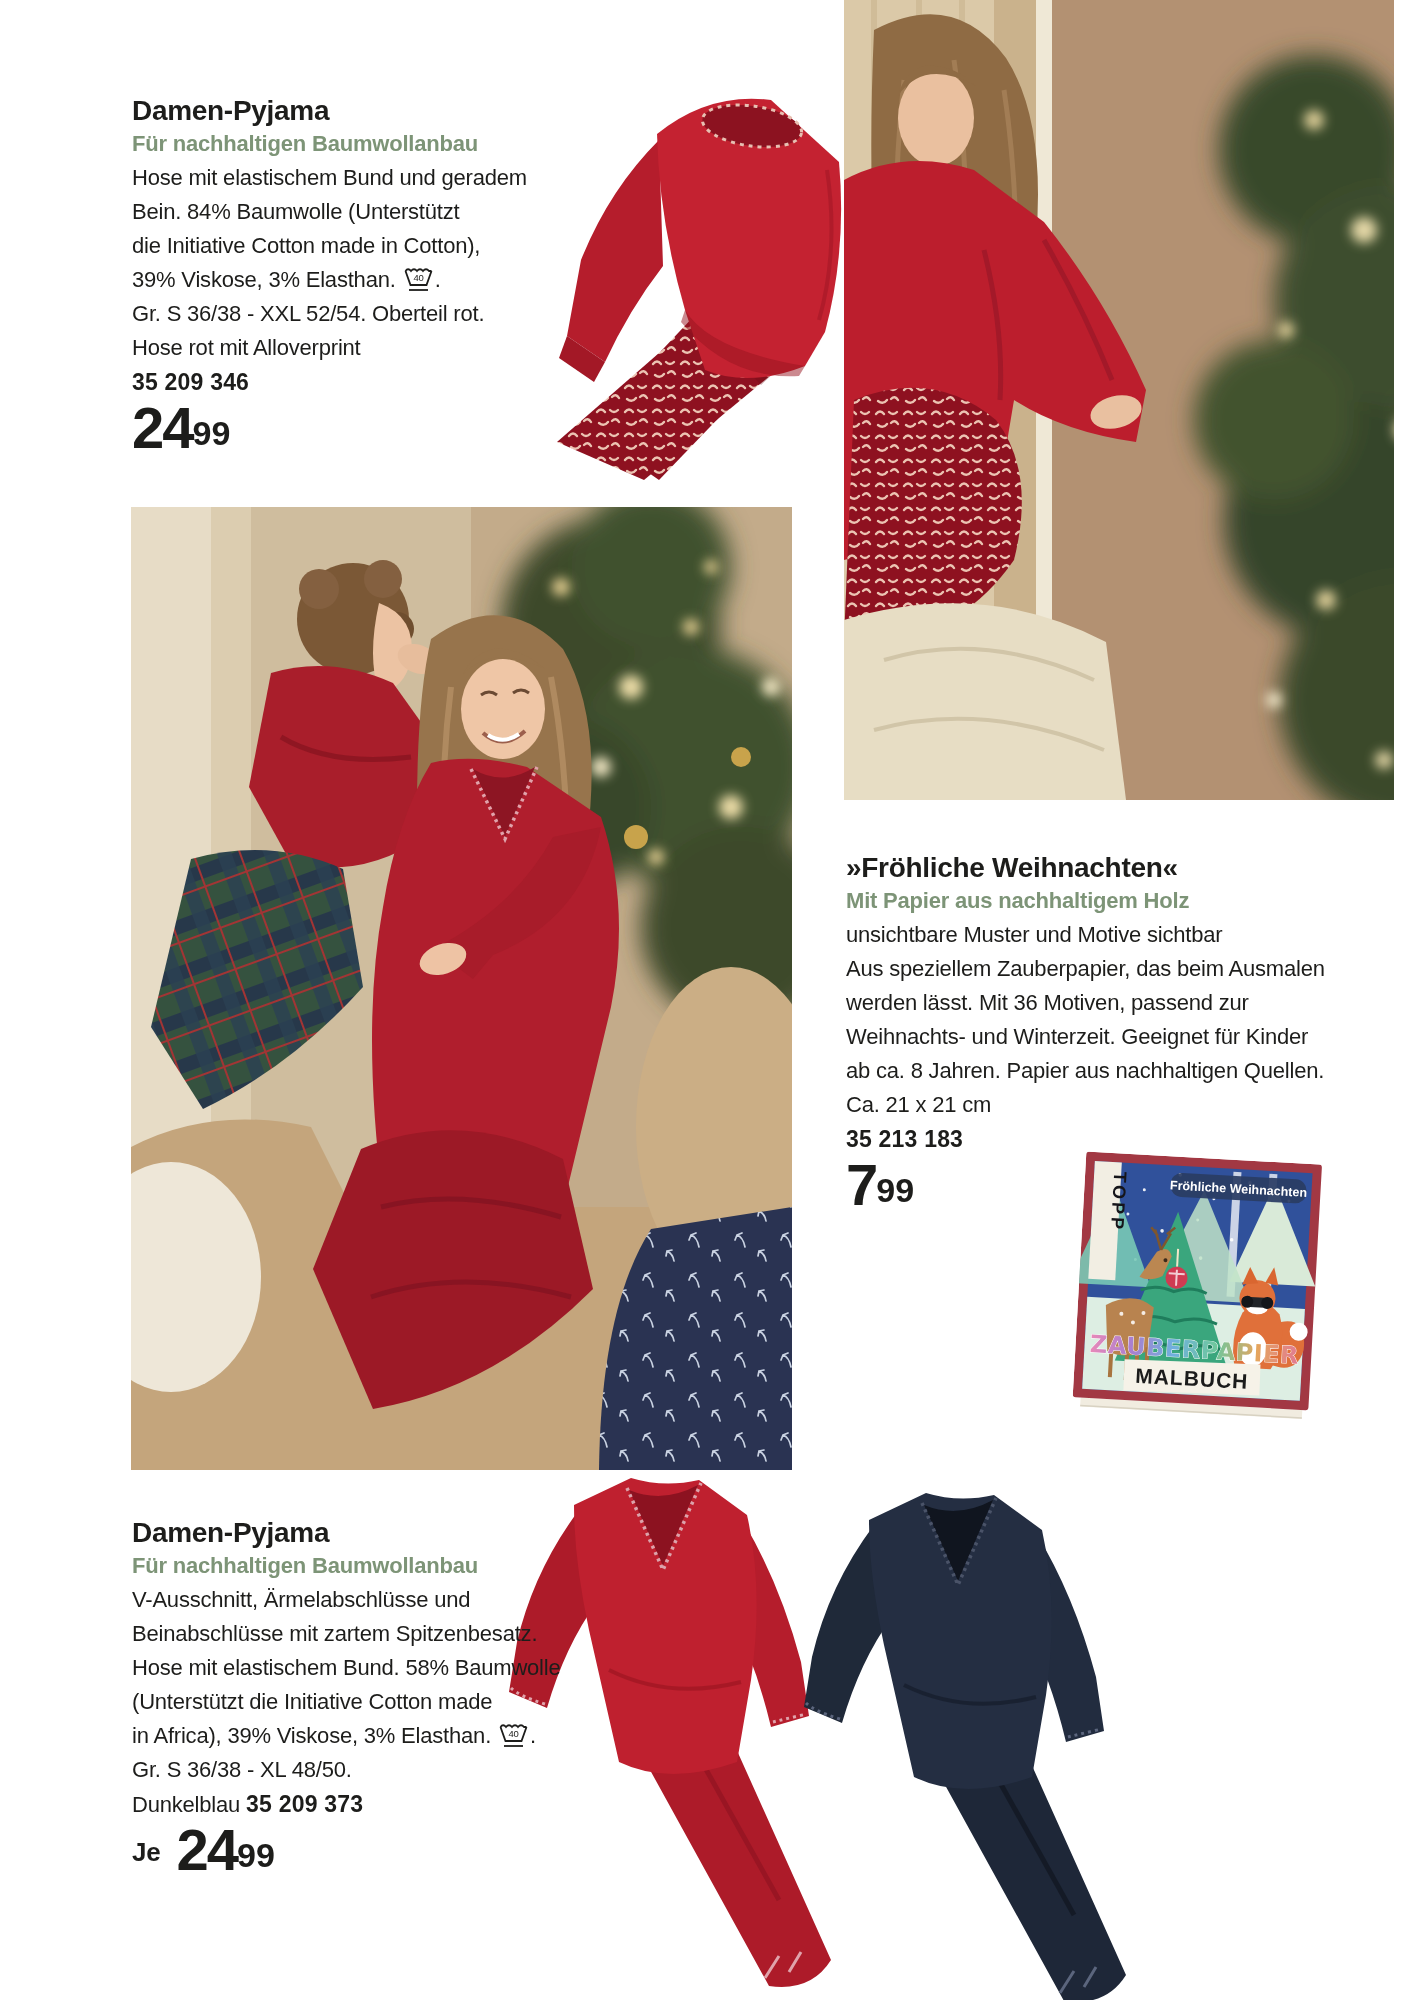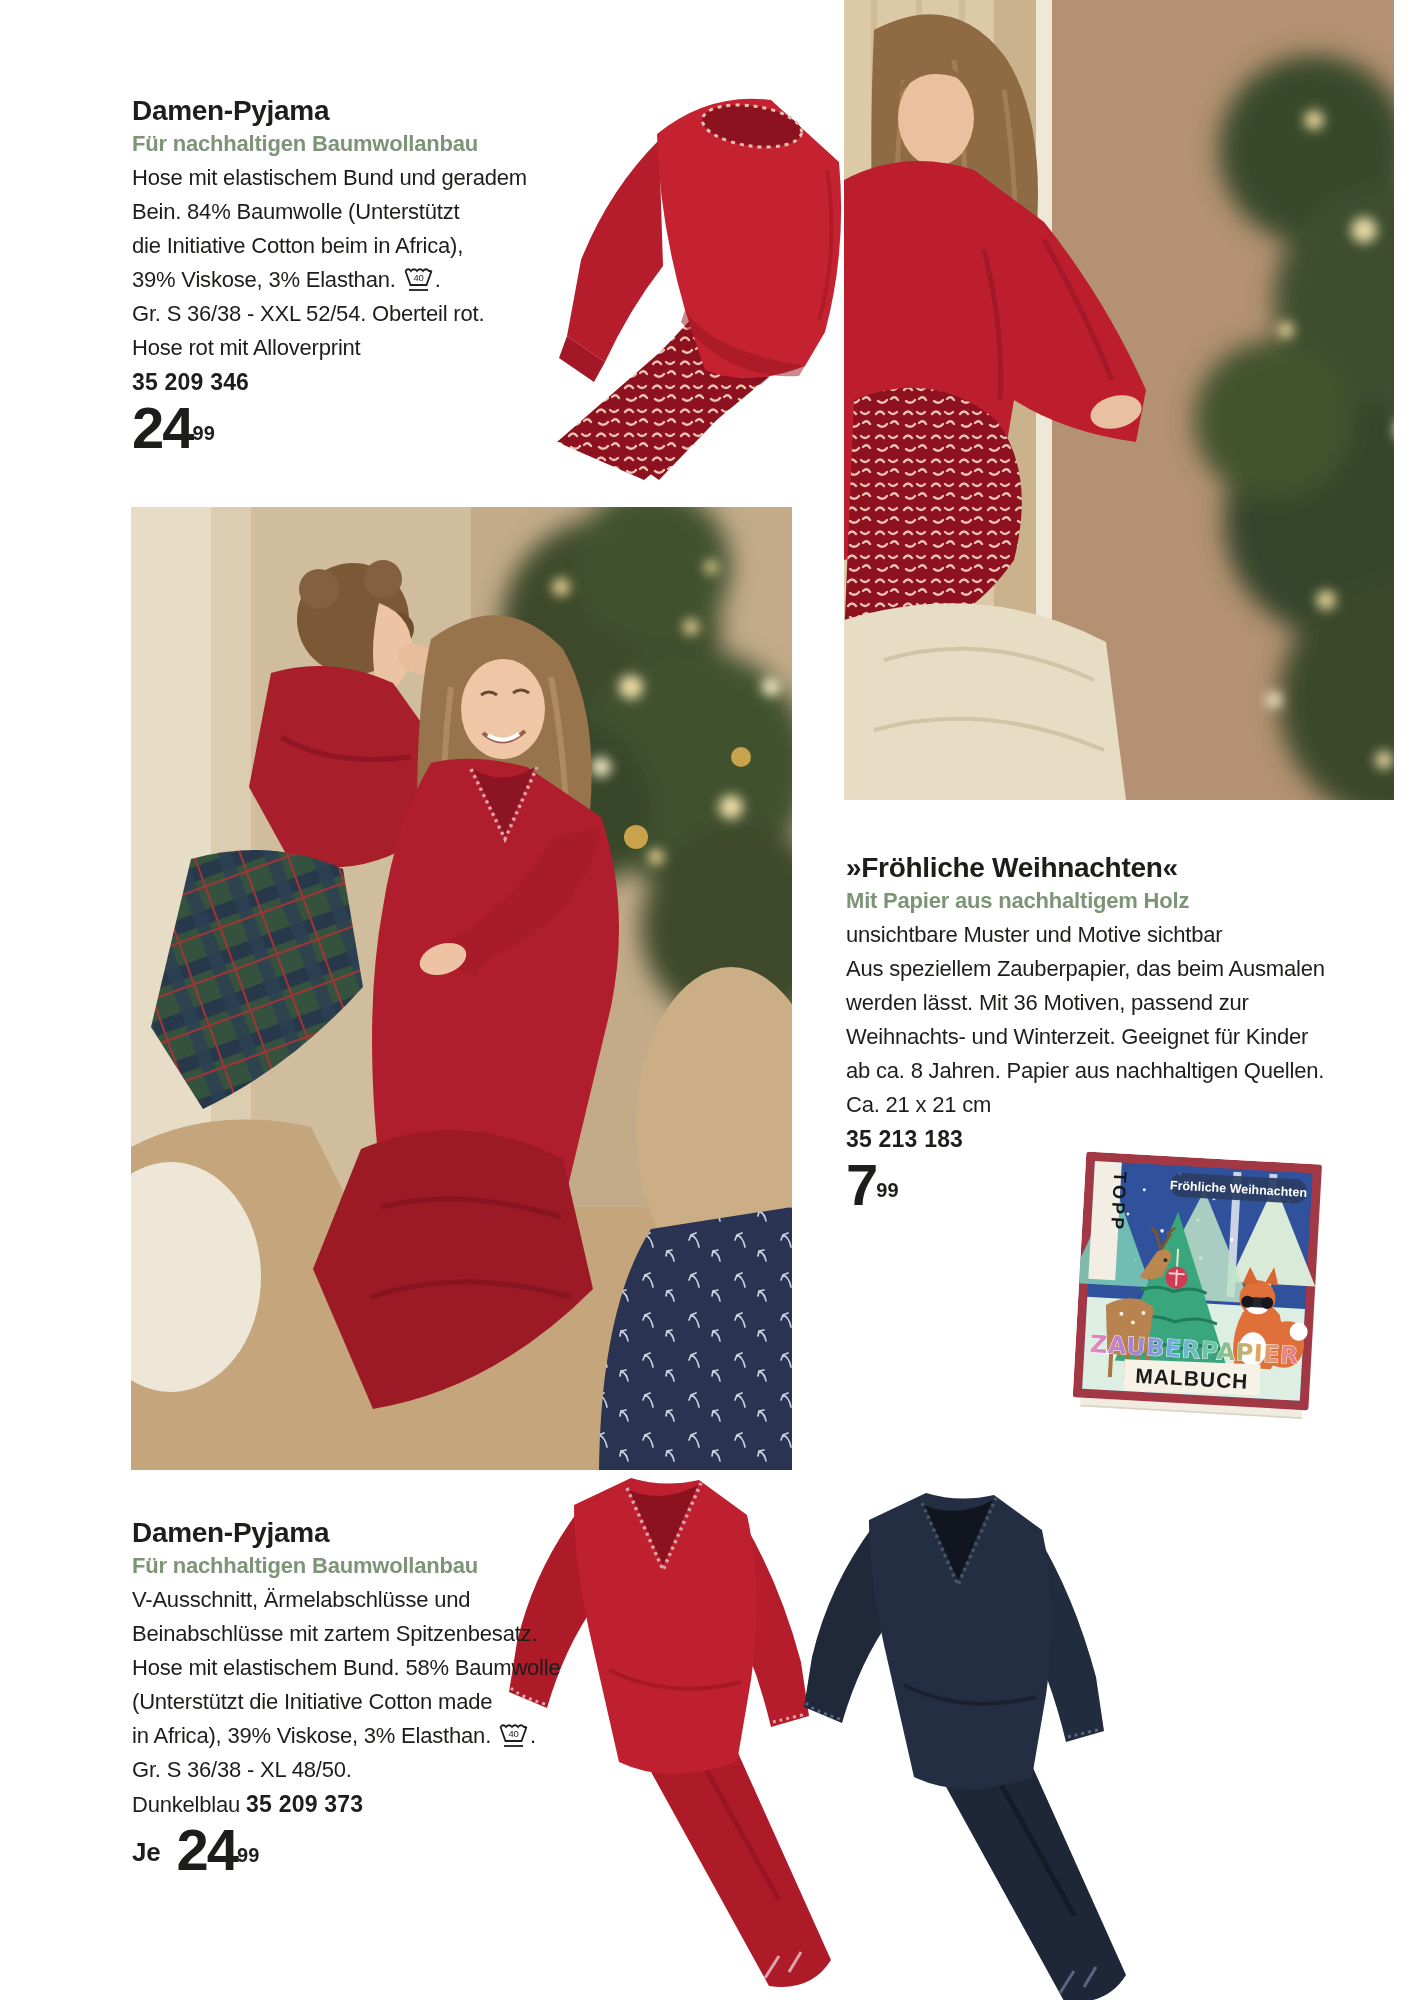--- a/index.html
+++ b/index.html
@@ -5,21 +5,21 @@
   html,body{margin:0;padding:0;background:#ffffff;}
   .page{position:relative;width:1365px;height:2000px;margin:0 auto;background:#ffffff;overflow:hidden;
         font-family:"Liberation Sans","DejaVu Sans",sans-serif;color:#1d1d1b;}
   .tb{position:absolute;white-space:nowrap;font-size:22px;line-height:34px;letter-spacing:-0.2px;}
   .tb .ttl{font-size:28px;font-weight:700;line-height:33px;letter-spacing:-0.3px;}
   .tb .eco{color:#7d9477;font-weight:700;font-size:22px;}
   .tb .ln{height:34px;}
   .tb .num{font-weight:700;font-size:23px;letter-spacing:0.2px;}
   .pricerow{margin-top:12px;font-weight:700;}
   .p-int{font-size:58px;letter-spacing:-2px;}
-  .p-sup{font-size:20px;vertical-align:top;position:relative;top:5px;letter-spacing:0;}
+  .p-sup{font-size:34px;vertical-align:top;position:relative;top:5px;letter-spacing:0;}
   .je{font-size:26px;margin-right:16px;position:relative;top:-9px;}
   .photo{position:absolute;}
   .wash{display:inline-block;margin:0 1px 0 7px;}
   .wash svg{vertical-align:-5px;}
   .book-wrap{position:absolute;left:1050px;top:1158px;width:238px;height:258px;transform:rotate(3.2deg);}
   b{margin-left:6px;}
 </style>
 </head>
 <body>
 
@@ -56,21 +56,21 @@
           <stop offset="1" stop-color="#e17a93"></stop>
       </linearGradient>
     </defs>
   </svg>
 
   <section class="tb" style="left:103px;top:94px;">
     <div class="ttl">Damen-Pyjama</div>
     <div class="eco">Für nachhaltigen Baumwollanbau</div>
     <div class="ln">Hose mit elastischem Bund und geradem</div>
     <div class="ln">Bein. 84% Baumwolle (Unterstützt</div>
-    <div class="ln">die Initiative Cotton beim in Africa),</div>
+    <div class="ln">die Initiative Cotton made in Cotton),</div>
     <div class="ln">
       <span>39% Viskose, 3% Elasthan.</span><span class="wash"><svg width="31" height="27" viewBox="0 0 31 27">
         <path d="M2.5,6 L7.5,20 L23.5,20 L28.5,6" fill="none" stroke="#1d1d1b" stroke-width="1.8"></path>
         <path d="M2.5,6 Q5,2.5 8,6 Q11,2.5 14,6 Q17,2.5 20,6 Q23,2.5 26,6 L28.5,6" fill="none" stroke="#1d1d1b" stroke-width="1.8"></path>
         <text x="15.5" y="16" text-anchor="middle" font-family="Liberation Sans, sans-serif" font-size="9.5" fill="#1d1d1b">40</text>
         <line x1="6" y1="25" x2="25" y2="25" stroke="#1d1d1b" stroke-width="1.8"></line>
       </svg></span><span>.</span>
     </div>
     <div class="ln">Gr. S 36/38 - XXL 52/54. Oberteil rot.</div>
     <div class="ln">Hose rot mit Alloverprint</div>

